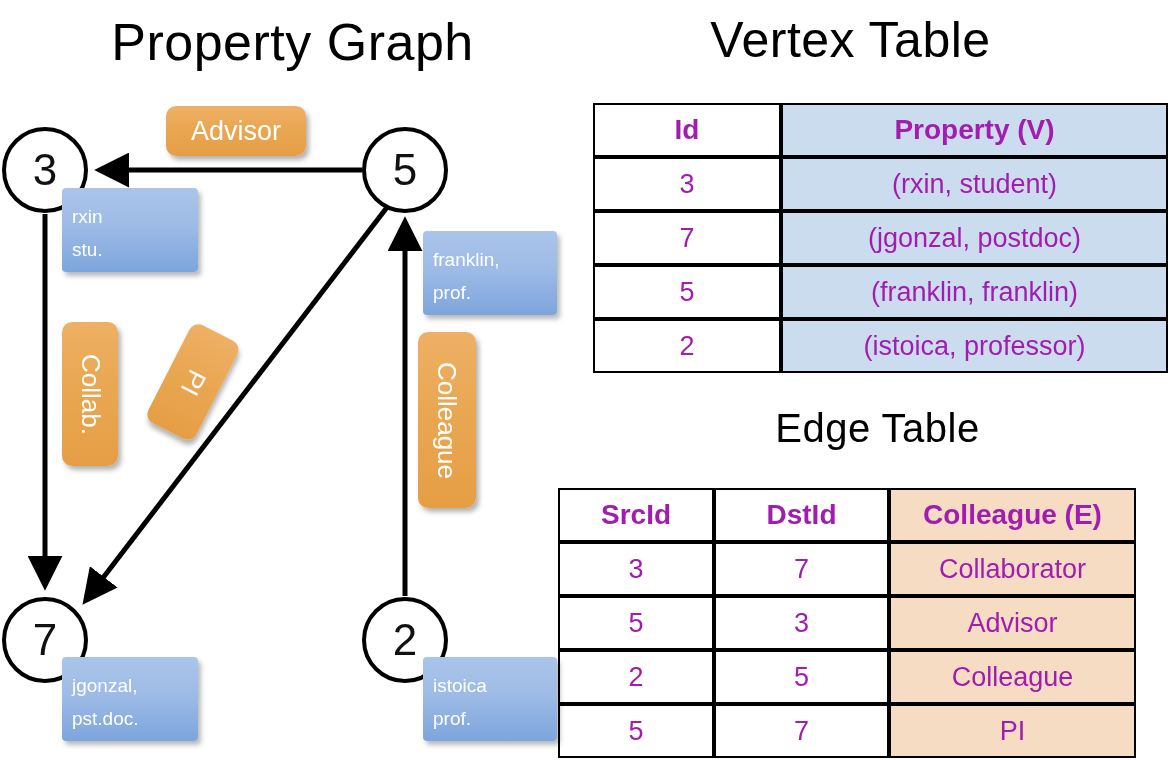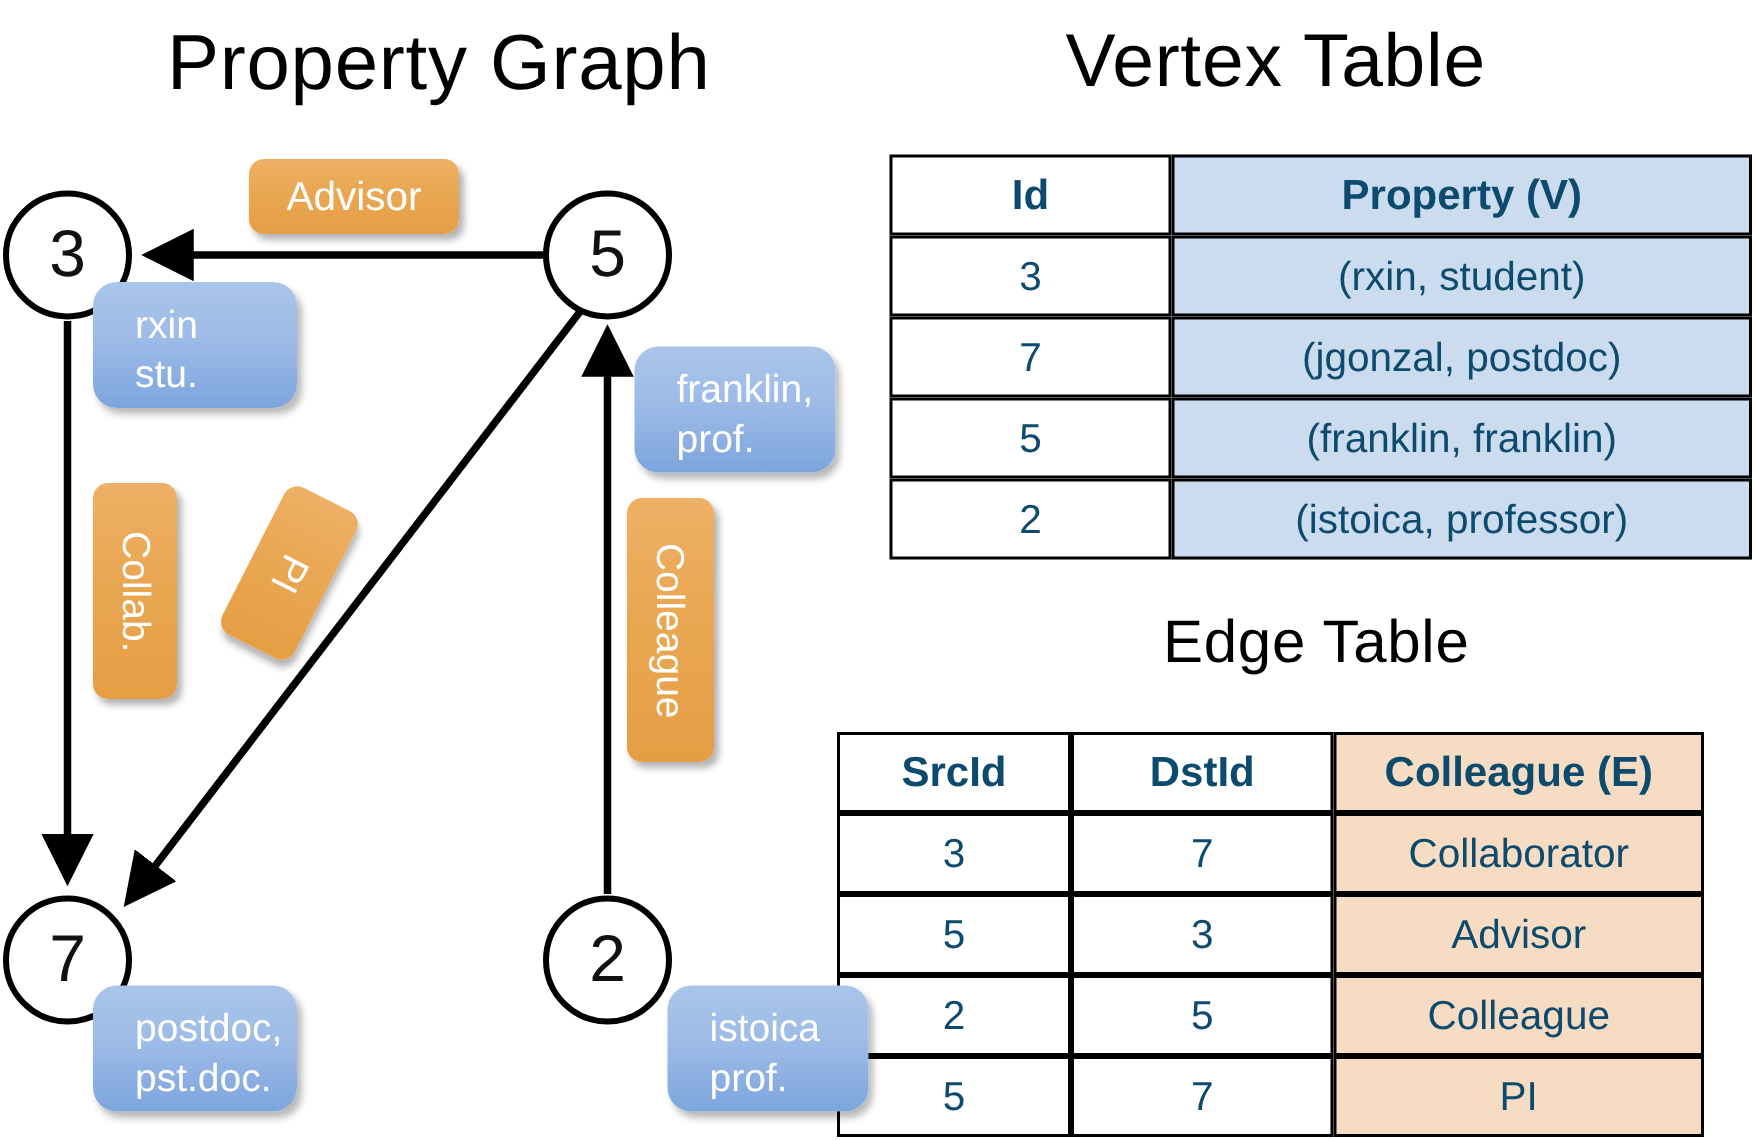--- a/index.html
+++ b/index.html
@@ -77,29 +77,29 @@
     font-family: "Liberation Sans", sans-serif;
     font-weight: 300;
     font-size: 44px;
     color: #111111;
     z-index: 3;
   }
 
   
   .prop-box {
     position: absolute;
-    border-radius: 16px;
+    border-radius: 4px;
     background: linear-gradient(to bottom, #aac5ea 0%, #9dbbe6 45%, #7da5dd 100%);
     box-shadow: 3px 4px 5px rgba(0,0,0,0.28);
     color: #ffffff;
     font-family: "Liberation Sans", sans-serif;
     font-weight: 300;
-    font-size: 26px;
+    font-size: 19px;
     line-height: 33px;
-    padding: 12px 0 12px 28px;
+    padding: 12px 0 12px 10px;
     box-sizing: border-box;
     z-index: 5;
     white-space: pre-line;
   }
 
   
   .edge-label {
     position: absolute;
     border-radius: 10px;
     background: linear-gradient(to bottom, #eeb066 0%, #eaa854 40%, #e59e44 100%);
@@ -126,21 +126,21 @@
     border-collapse: separate;
     border-spacing: 0;
     table-layout: fixed;
     font-family: "Liberation Sans", sans-serif;
   }
   .data-table td, .data-table th {
     border: 2px solid #000000;
     text-align: center;
     font-weight: 300;
     font-size: 27px;
-    color: #0c4a6e;
+    color: #a21caf;
     padding: 0;
     box-sizing: border-box;
   }
   .data-table th {
     font-weight: 700;
     font-size: 28px;
   }
   .cell-blue { background: #ccdcef; }
   .cell-orange { background: #f5dcc2; }
   .cell-white { background: #ffffff; }
@@ -186,23 +186,23 @@
 
   <div class="node-circle" style="left:2px;  top:127px;">3</div>
   <div class="node-circle" style="left:362px; top:127px;">5</div>
   <div class="node-circle" style="left:2px;  top:597px;">7</div>
   <div class="node-circle" style="left:362px; top:597px;">2</div>
 
   <div class="prop-box" style="left:62px;  top:188px; width:136px; height:84px;">rxin
 stu.</div>
   <div class="prop-box" style="left:423px; top:188px; width:134px; height:84px;margin-top:43px;">franklin,
 prof.</div>
-  <div class="prop-box" style="left:62px;  top:657px; width:136px; height:84px;">postdoc,
+  <div class="prop-box" style="left:62px;  top:657px; width:136px; height:84px;">jgonzal,
 pst.doc.</div>
-  <div class="prop-box" style="left:423px; top:657px; width:134px; height:84px;margin-left:22px;">istoica
+  <div class="prop-box" style="left:423px; top:657px; width:134px; height:84px;">istoica
 prof.</div>
 
   <div class="edge-label" style="left:166px; top:106px; width:140px; height:50px; font-size:27px;">
     <span>Advisor</span>
   </div>
 
   <div class="edge-label vert-text" style="left:62px; top:322px; width:56px; height:144px; font-size:26px;">
     <span>Collab.</span>
   </div>
 

